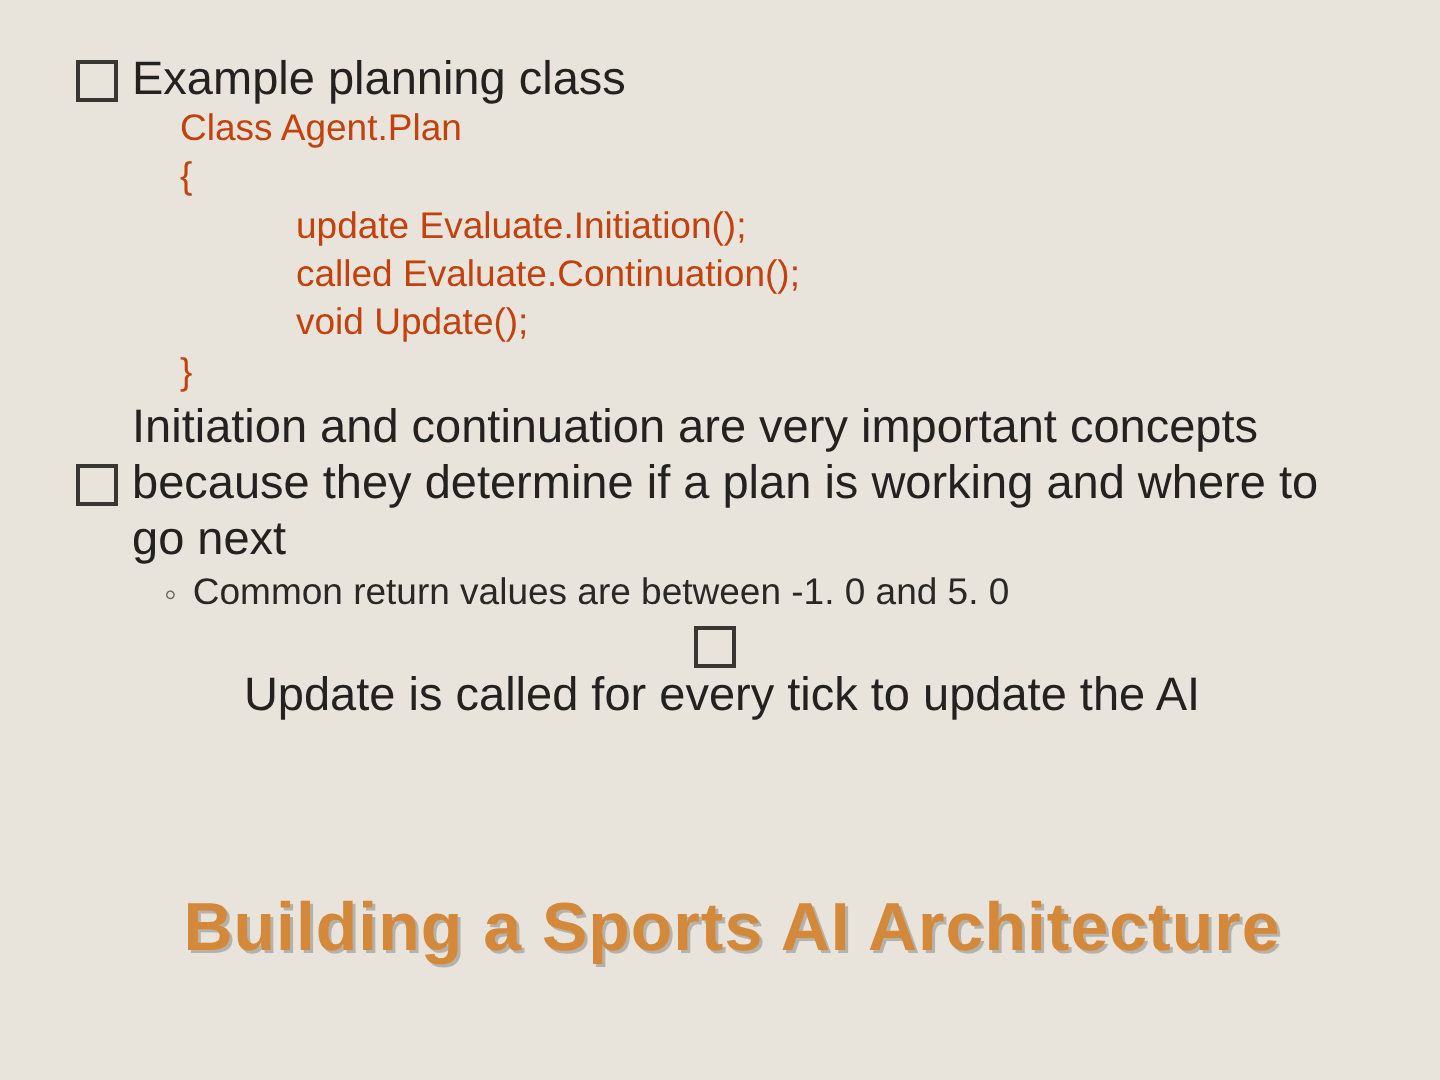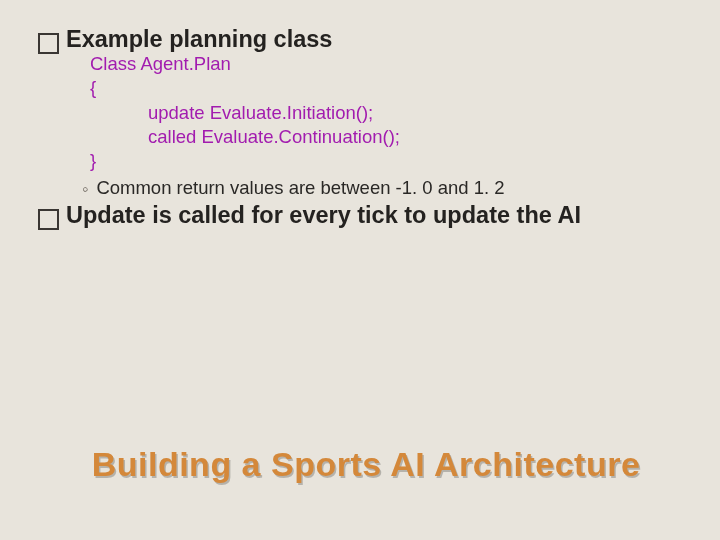--- a/index.html
+++ b/index.html
@@ -11,41 +11,40 @@
   }
   .slide {
     width: 720px;
     height: 540px;
     background: #e8e4dc;
     padding: 26px 36px 0 38px;
     position: relative;
   }
   .bullet-row {
     display: flex;
-    align-items: flex-end;
+    align-items: center;
     margin-bottom: 0;
-    font-weight: bold;
   }
   .bullet-marker-box {
     width: 21px;
     height: 21px;
     border: 2.5px solid #3a3633;
     margin-right: 7px;
     flex-shrink: 0;
     margin-top: 2px;
   }
   .bullet-text {
     font-size: 23.5px;
     color: #242220;
     line-height: 1.18;
   }
   .code-block {
     margin-left: 52px;
     font-size: 18.5px;
-    color: #a21caf;
+    color: #c2410c;
     line-height: 1.32;
     margin-top: -2px;
     margin-bottom: 2px;
   }
   .code-line { display: block; }
   .code-indent { padding-left: 58px; display: block; }
   .section2 { margin-top: 2px; }
   .sub-row {
     display: flex;
     align-items: flex-start;
@@ -58,21 +57,21 @@
     color: #6a635b;
     margin-right: 8px;
     line-height: 1.25;
     margin-top: 2px;
   }
   .sub-text {
     font-size: 18.5px;
     color: #2a2826;
     line-height: 1.28;
   }
-  .section3 { margin-top: 2px; }
+  .section3 { margin-top: 2px; flex-direction: column; }
   .title-wrap {
     position: absolute;
     left: 12px;
     right: 0;
     bottom: 56px;
     text-align: center;
   }
   .title {
     font-size: 34px;
     font-weight: 900;
@@ -89,27 +88,32 @@
   <div class="bullet-row">
     <div class="bullet-marker-box"></div>
     <div class="bullet-text">Example planning class</div>
   </div>
 
   <div class="code-block">
     <span class="code-line">Class Agent.Plan</span>
     <span class="code-line">{</span>
     <span class="code-indent">update Evaluate.Initiation();</span>
     <span class="code-indent">called Evaluate.Continuation();</span>
+    <span class="code-indent">void Update();</span>
     <span class="code-line">}</span>
   </div>
 
+  <div class="bullet-row section2">
+    <div class="bullet-marker-box"></div>
+    <div class="bullet-text">Initiation and continuation are very important concepts because they determine if a plan is working and where to go next</div>
+  </div>
 
   <div class="sub-row">
     <div class="sub-marker">◦</div>
-    <div class="sub-text">Common return values are between -1. 0 and 1. 2</div>
+    <div class="sub-text">Common return values are between -1. 0 and 5. 0</div>
   </div>
 
   <div class="bullet-row section3">
     <div class="bullet-marker-box"></div>
     <div class="bullet-text">Update is called for every tick to update the AI</div>
   </div>
 
   <div class="title-wrap">
     <div class="title">Building a Sports AI Architecture</div>
   </div>

